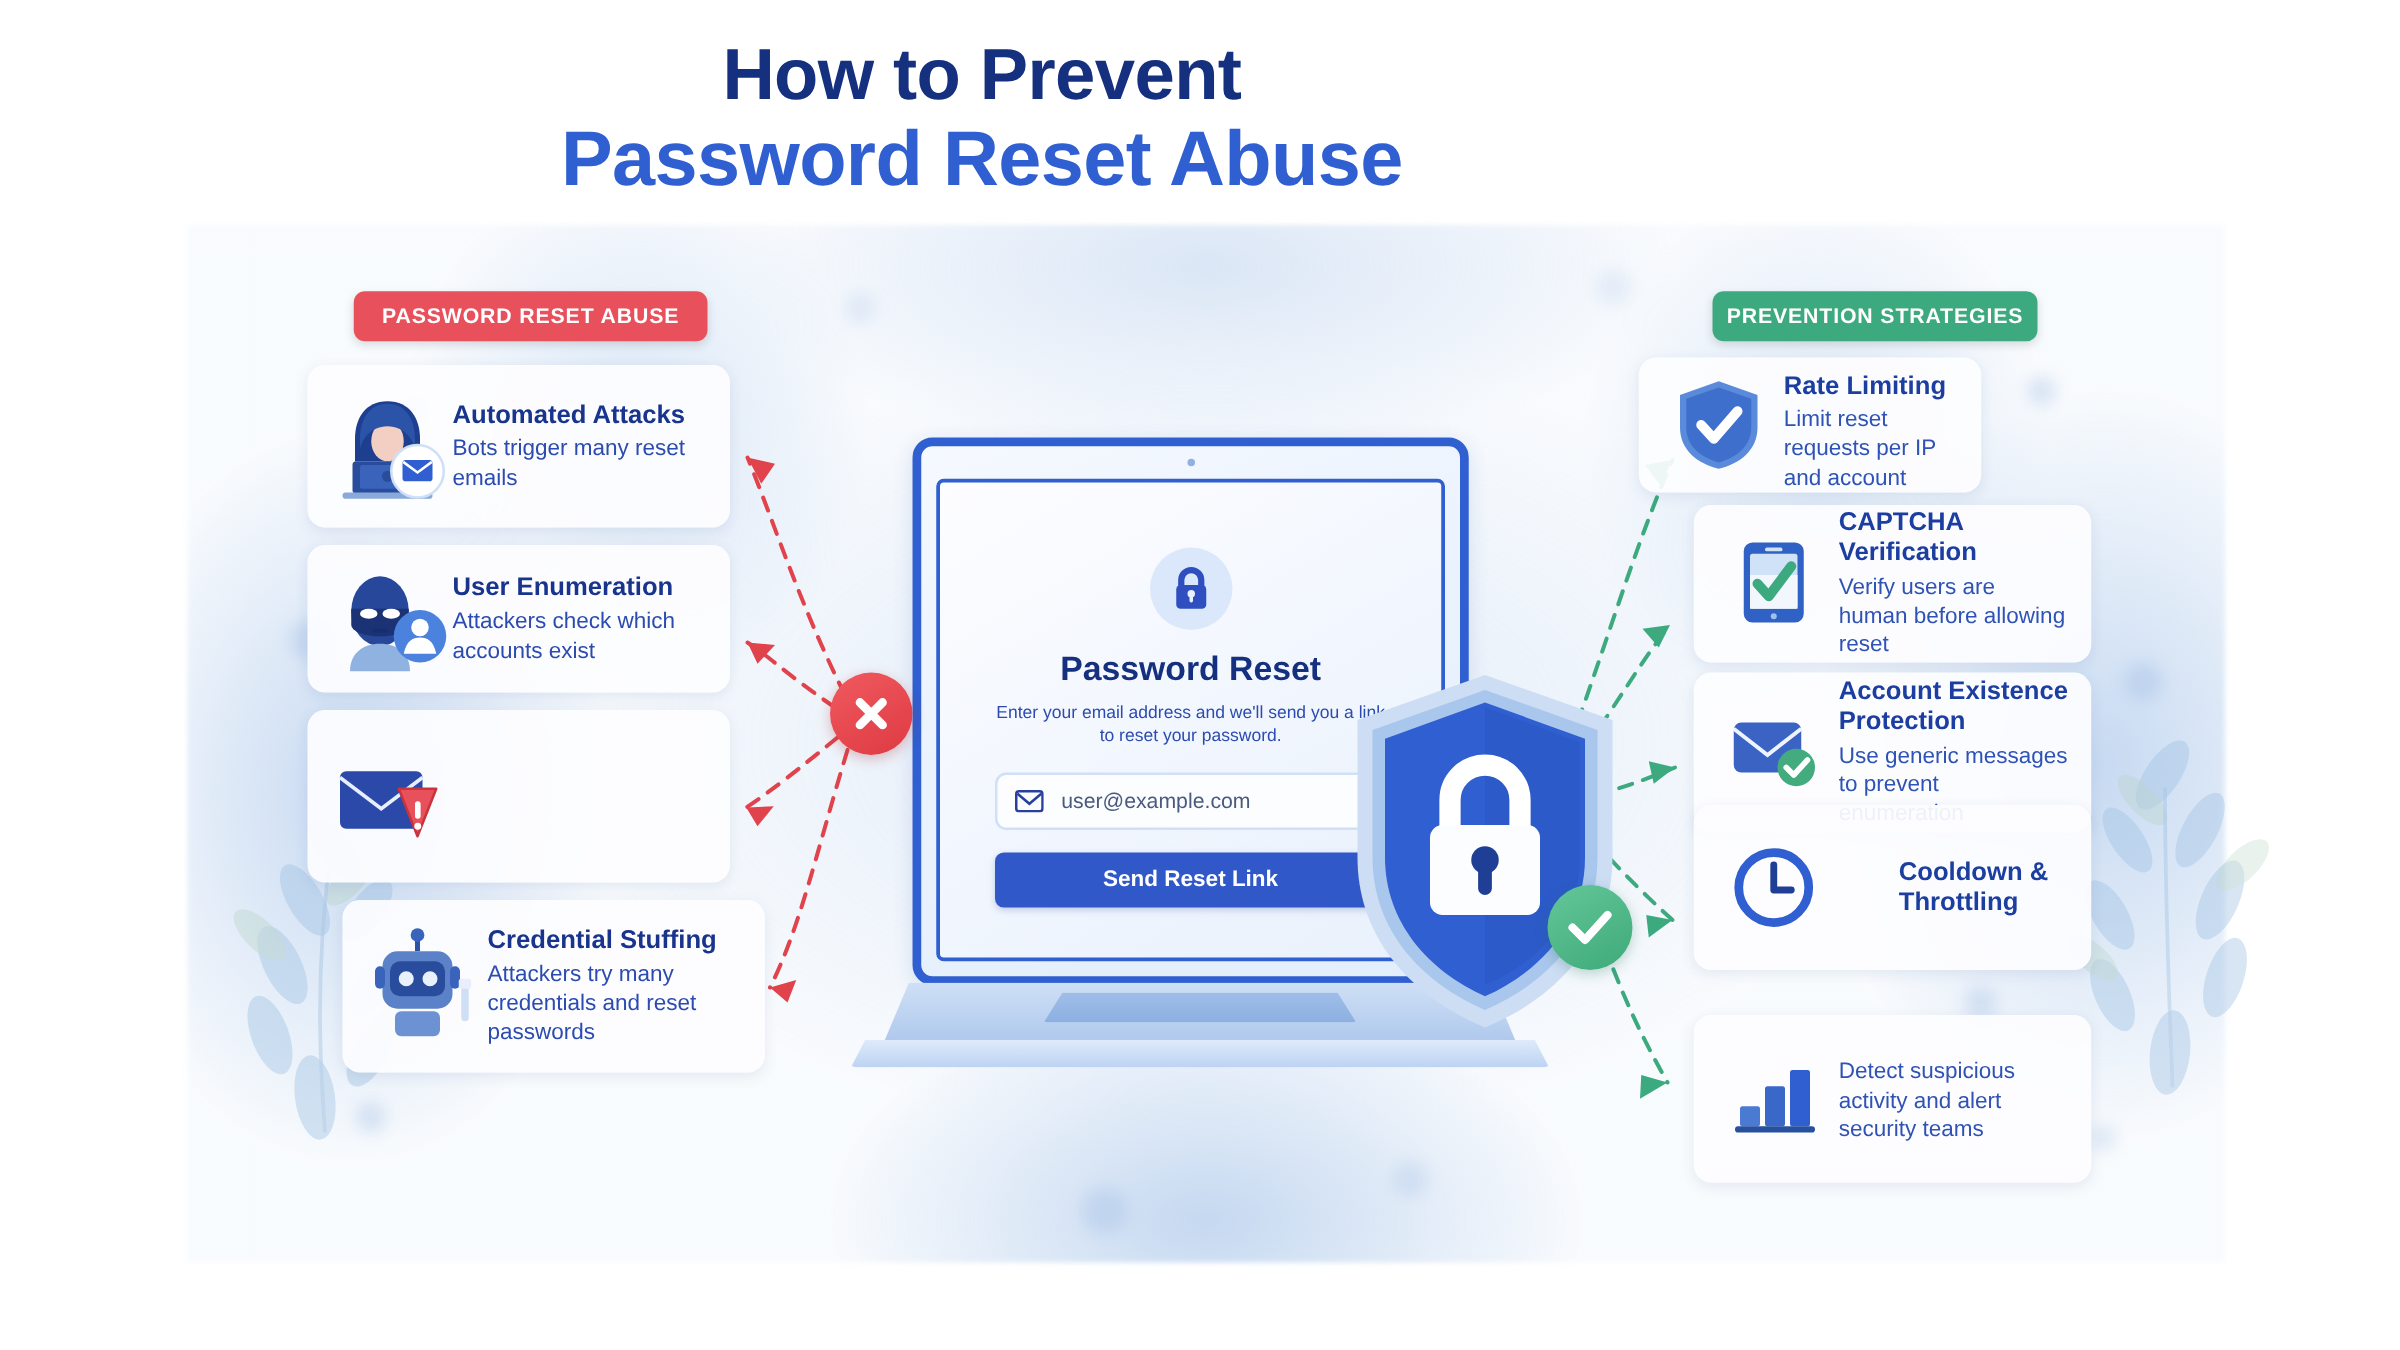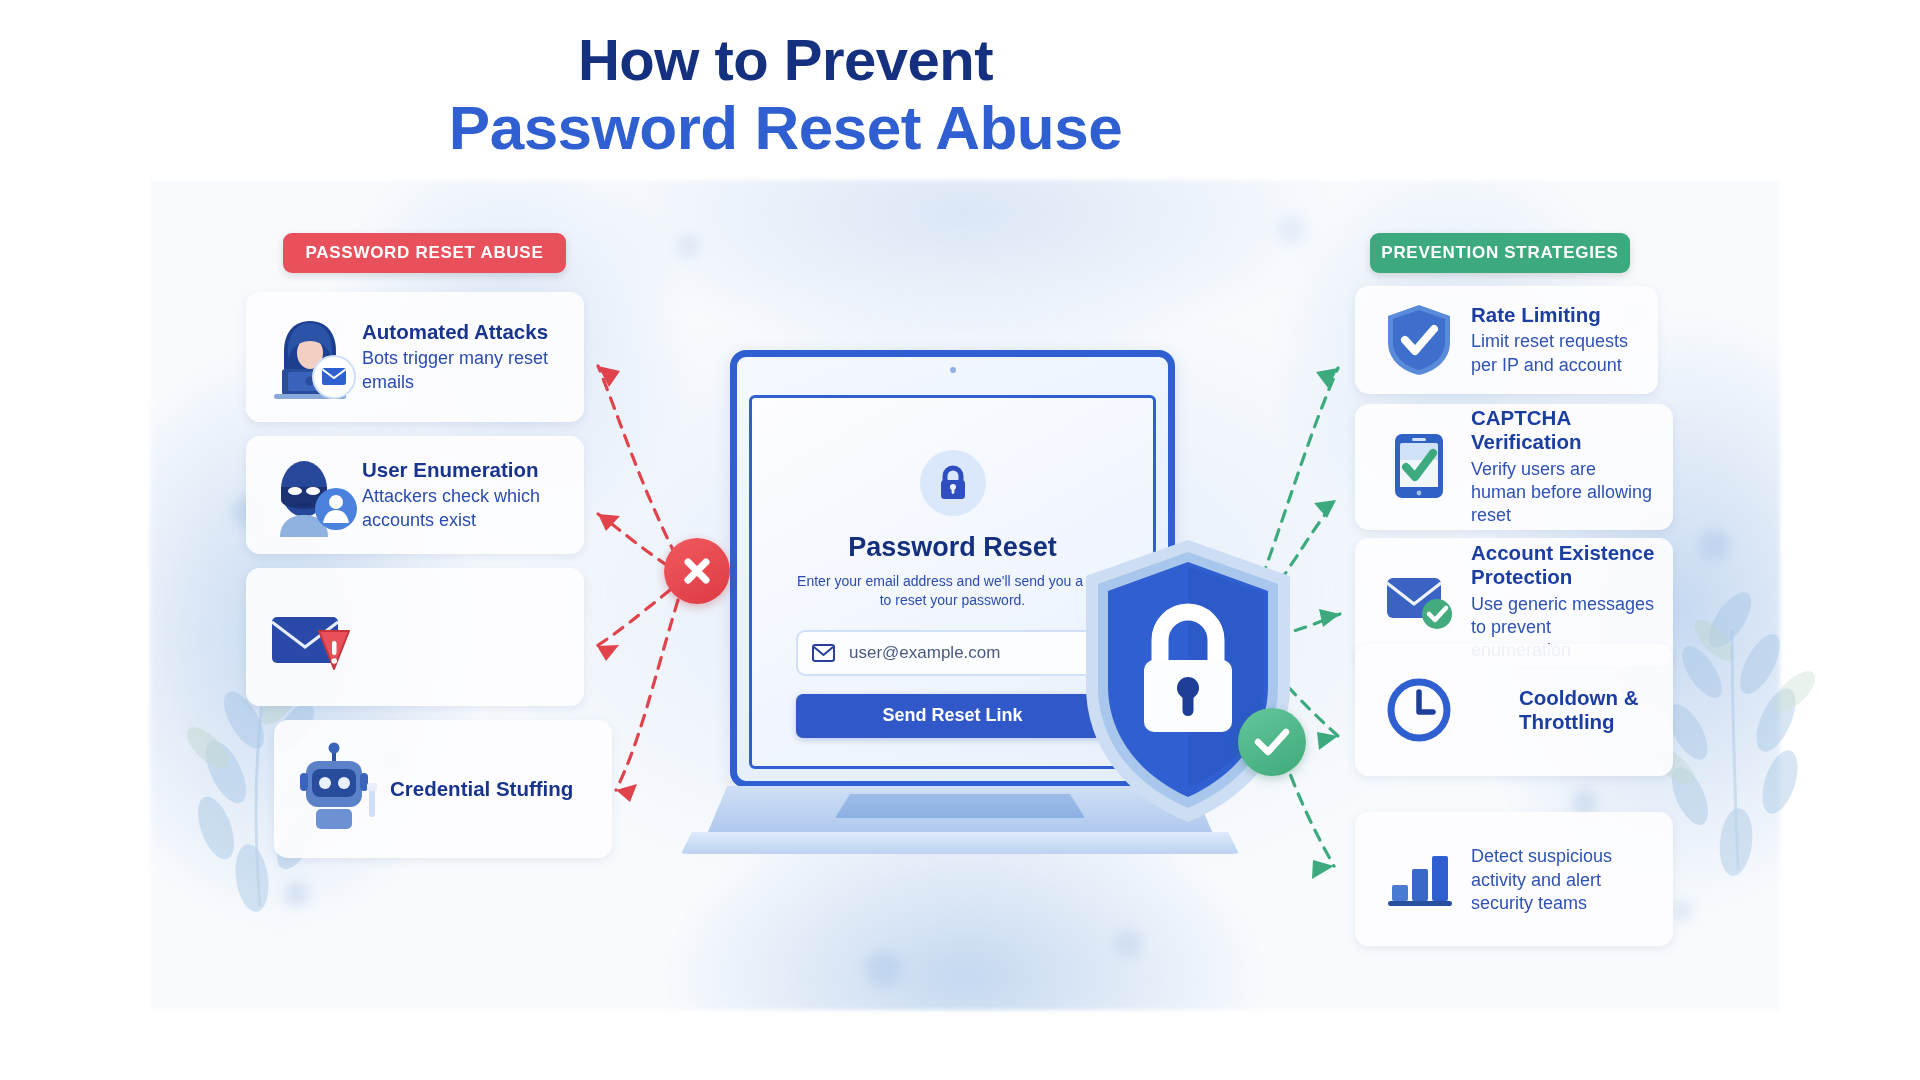--- a/index.html
+++ b/index.html
@@ -78,21 +78,21 @@
   .card-desc{ color:#2b4bb0; font-size:18px; line-height:1.30; margin-top:3px; }
   .right .card-title{ color:#1b3ea0; }
   .right .card-desc{ color:#2f52b5; }
 
   
   #lc0{ left:246px; top:292px;  width:338px; height:130px; }
   #lc1{ left:246px; top:436px;  width:338px; height:118px; }
   #lc2{ left:246px; top:568px;  width:338px; height:138px; }
   #lc3{ left:246px; top:720px;  width:338px; height:138px;margin-left:28px; }
   
-  #rc0{ left:1355px; top:286px; width:303px; height:108px; }
+  #rc0{ left:1311px; top:286px; width:274px; height:108px;align-items:flex-end; }
   #rc1{ left:1355px; top:404px; width:318px; height:126px; }
   #rc2{ left:1355px; top:538px; width:318px; height:128px; }
   #rc3{ left:1355px; top:644px; width:318px; height:132px;gap:48px; }
   #rc4{ left:1355px; top:812px; width:318px; height:134px; }
 
   
   #laptop{ position:absolute; left:655px; top:350px; width:610px; height:550px; }
   #laptop-lid{
     position:absolute; left:75px; top:0; width:445px; height:438px;
     border:7px solid #2f5fd0; border-radius:16px;
@@ -101,21 +101,20 @@
   }
   #laptop-camera{
     position:absolute; left:50%; top:10px; transform:translateX(-50%);
     width:6px; height:6px; border-radius:50%; background:#8fb0e0;
   }
   #laptop-screen{
     position:absolute; left:12px; top:26px; right:12px; bottom:12px;
     border:3px solid #2f5fd0; border-radius:6px;
     background:linear-gradient(150deg,#fdfdff 0%,#f1f6fe 55%,#e9f1fc 100%);
     overflow:hidden;
-    margin-top:12px;
   }
   #laptop-base{
     position:absolute; left:0; top:436px; width:610px; height:72px;
   }
   #base-deck{
     position:absolute; left:52px; top:0; width:506px; height:48px;
     background:linear-gradient(180deg,#cfe0f6 0%,#aec8ec 100%);
     clip-path:polygon(4% 0,96% 0,100% 100%,0 100%);
   }
   #base-trackpad{
@@ -320,20 +319,21 @@
       <circle cx="54" cy="42" r="6" fill="#e9f1fd"></circle>
       <rect x="10" y="32" width="8" height="18" rx="4" fill="#3a63bb"></rect>
       <rect x="70" y="32" width="8" height="18" rx="4" fill="#3a63bb"></rect>
       <rect x="26" y="68" width="36" height="20" rx="5" fill="#6d92d4"></rect>
       <rect x="79" y="46" width="6" height="30" rx="3" fill="#cfe0f6"></rect>
       <rect x="77" y="42" width="10" height="8" rx="2" fill="#e8eefb"></rect>
     </svg>
   </div>
   <div class="card-text">
     <div class="card-title">Credential Stuffing</div>
+    <div class="card-desc">Attackers try many credentials and reset passwords</div>
   </div>
 </div>
 
 <div class="card right" id="rc0">
   <div class="card-icon">
     <svg width="72" height="76" viewBox="0 0 72 76">
       <path d="M36 3 L67 14 L67 40 C67 58 53 69 36 73 C19 69 5 58 5 40 L5 14 Z" fill="#5a8ada"></path>
       <path d="M36 8 L62 17 L62 40 C62 55 50 64 36 68 C22 64 10 55 10 40 L10 17 Z" fill="#3f6fcd"></path>
       <path d="M22 38 L32 49 L51 27" stroke="#fff" stroke-width="8" fill="none" stroke-linecap="round" stroke-linejoin="round"></path>
     </svg>

